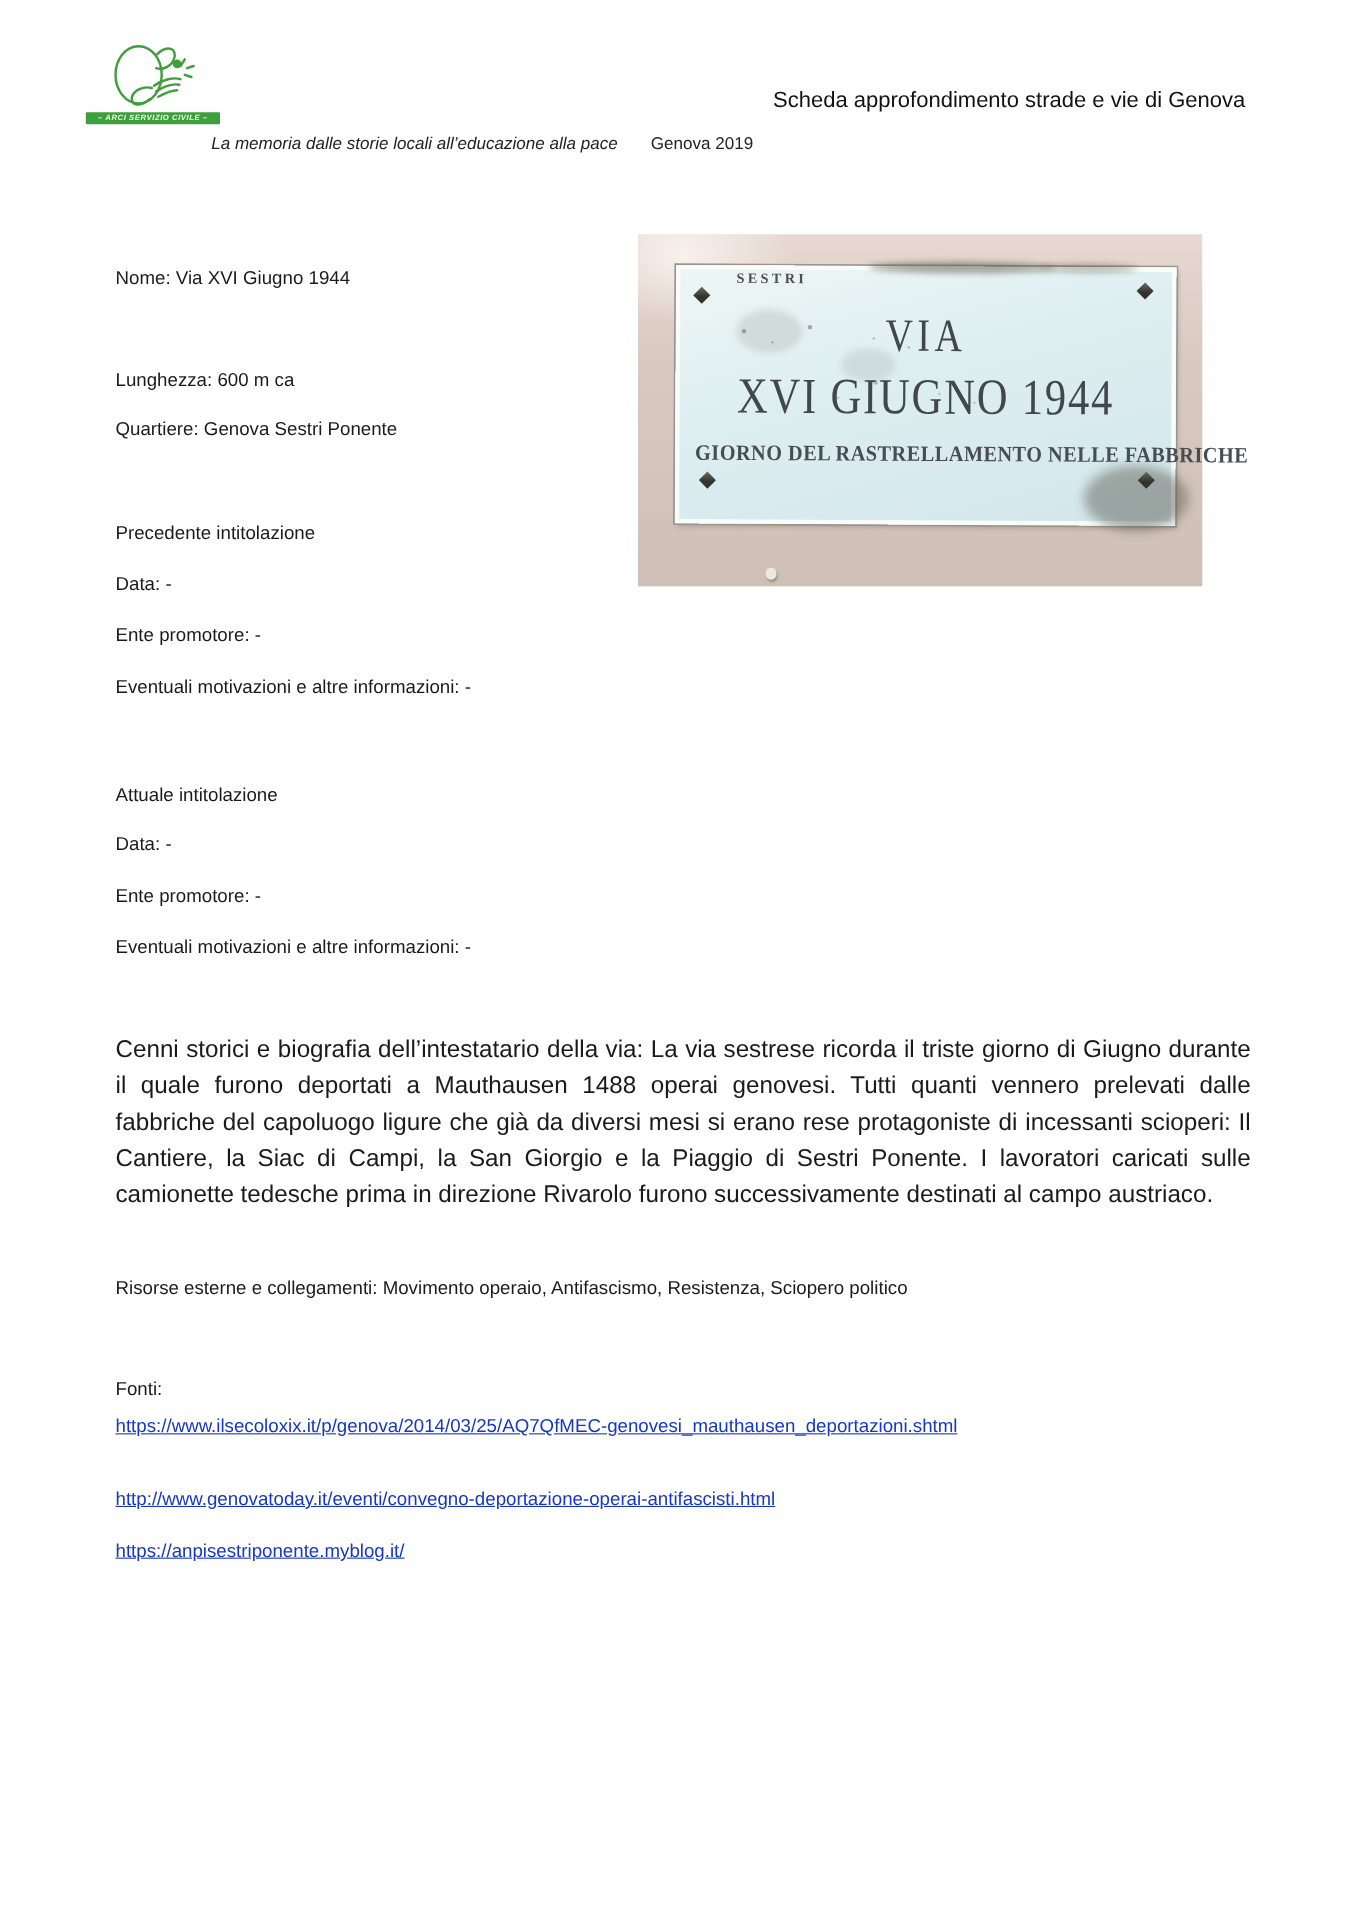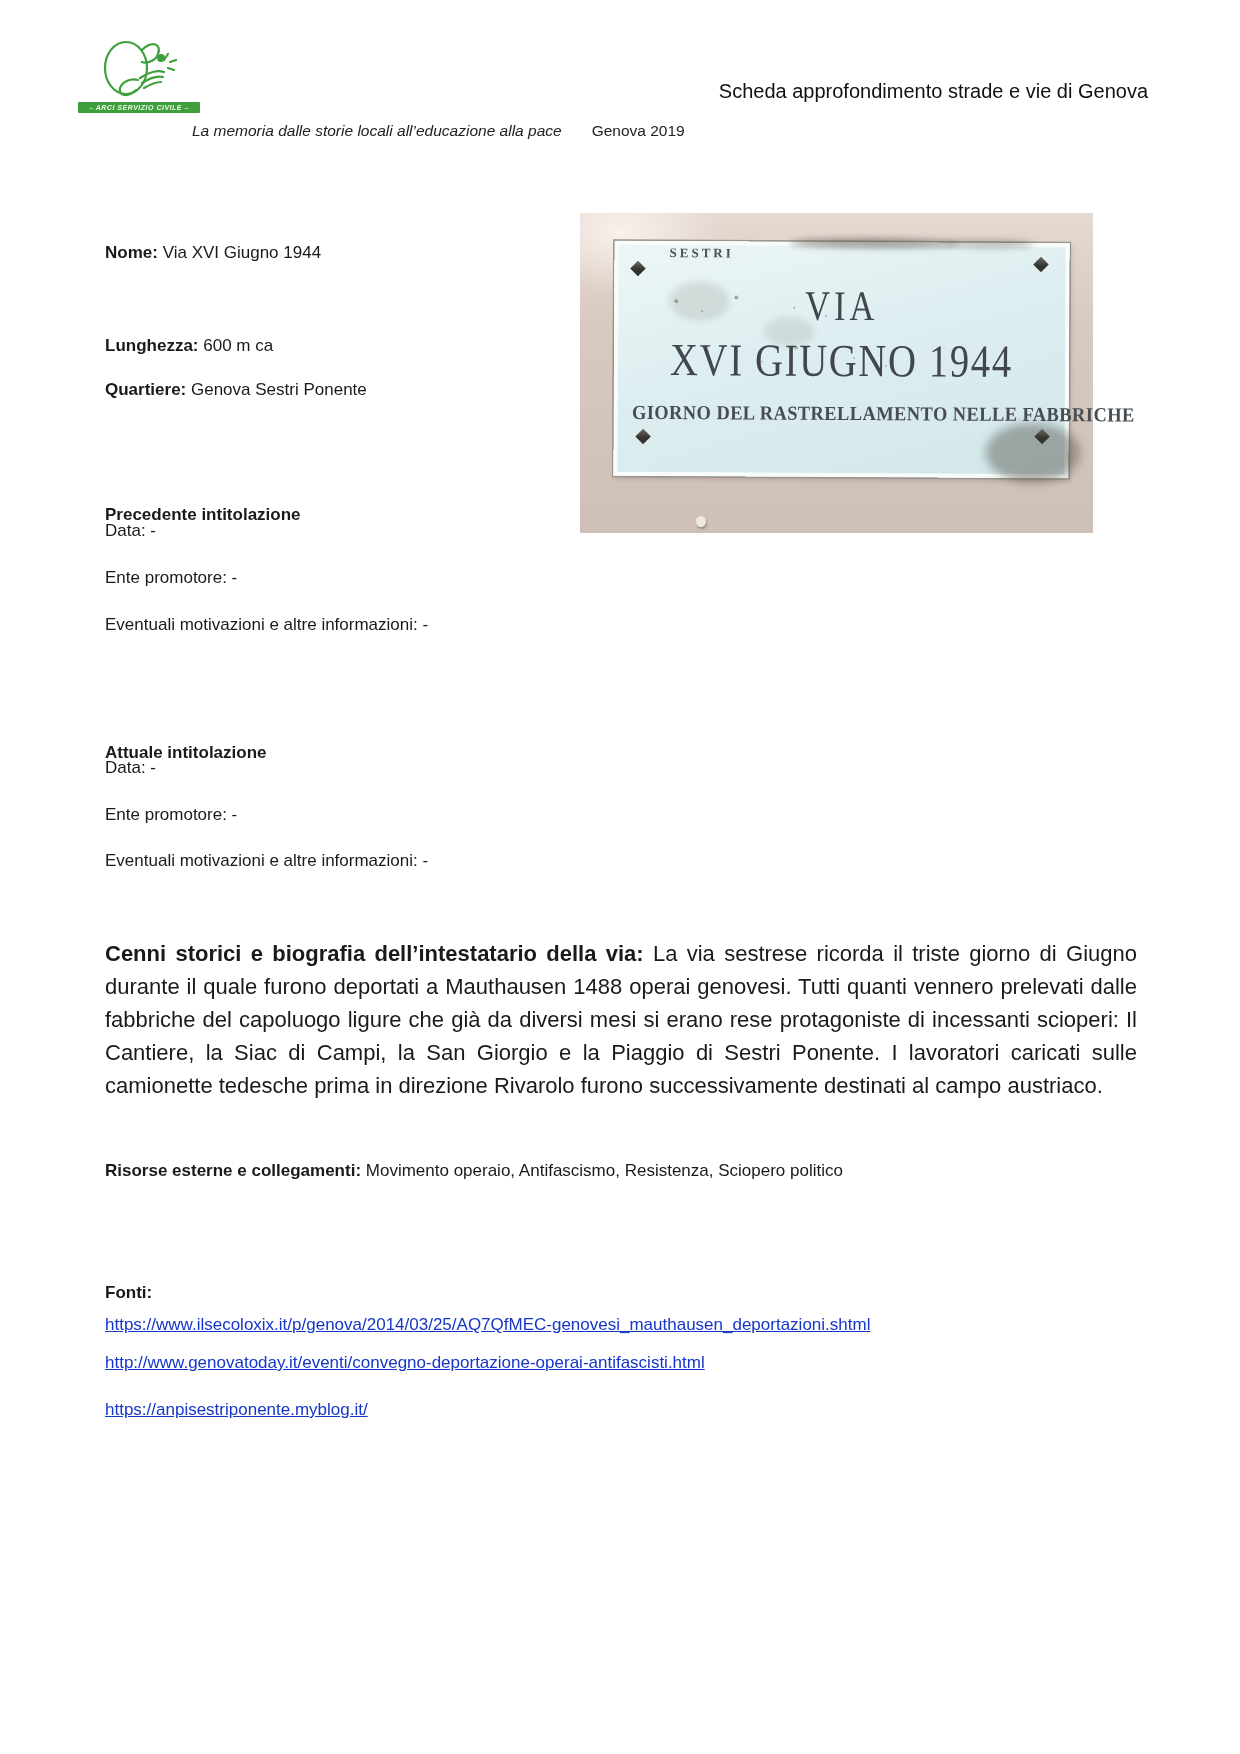--- a/index.html
+++ b/index.html
@@ -17,24 +17,24 @@
   .logo svg{display:block;margin-left:14px;}
   .logo-banner{
     margin-top:2px;background:#3f9f3c;color:#eafbe8;
     font-size:7px;font-style:italic;font-weight:bold;
     letter-spacing:.5px;text-align:center;
     padding:2px 1px;border-radius:1px;white-space:nowrap;
   }
   .tagline{position:absolute;left:192px;top:86px;font-size:15.5px;color:#222;white-space:nowrap;margin-top:36px;}
   .tagline .it{font-style:italic;}
   .tagline .yr{margin-left:30px;}
-  .header-title{position:absolute;top:80px;right:92px;font-size:20px;color:#111;}
+  .header-title{position:absolute;top:80px;right:108px;font-size:20px;color:#111;}
   
   .line{position:absolute;left:105px;font-size:17px;line-height:22px;white-space:nowrap;}
-  .b{font-weight:bold;margin-top:30px;}
+  .b{font-weight:normal;}
   .para{
     position:absolute;left:105px;width:1032px;
     font-size:22px;line-height:33px;text-align:justify;
   }
   .link-line{position:absolute;left:105px;font-size:17px;}
   .link-line a{color:#1536c8;text-decoration:underline;}
   
   .photo{
     position:absolute;left:580px;top:213px;width:513px;height:320px;
     background:
@@ -157,21 +157,21 @@
     <span>La via sestrese ricorda il triste giorno di Giugno durante il quale furono deportati a Mauthausen 1488 operai genovesi. Tutti quanti vennero prelevati dalle fabbriche del capoluogo ligure che già da diversi mesi si erano rese protagoniste di incessanti scioperi: Il Cantiere, la Siac di Campi, la San Giorgio e la Piaggio di Sestri Ponente. I lavoratori caricati sulle camionette tedesche prima in direzione Rivarolo furono successivamente destinati al campo austriaco.</span>
   </div>
 
   <div class="line" style="top:1160px">
     <span class="b">Risorse esterne e collegamenti:</span>
     <span>Movimento operaio, Antifascismo, Resistenza, Sciopero politico</span>
   </div>
 
   <div class="line b" style="top:1252px">Fonti:</div>
 
-  <p class="link-line" style="top:1298px">
+  <p class="link-line" style="top:1270px">
     <a href="#">https://www.ilsecoloxix.it/p/genova/2014/03/25/AQ7QfMEC-genovesi_mauthausen_deportazioni.shtml</a>
   </p>
   <p class="link-line" style="top:1336px">
     <a href="#">http://www.genovatoday.it/eventi/convegno-deportazione-operai-antifascisti.html</a>
   </p>
   <p class="link-line" style="top:1383px">
     <a href="#">https://anpisestriponente.myblog.it/</a>
   </p>
 
 </div>

